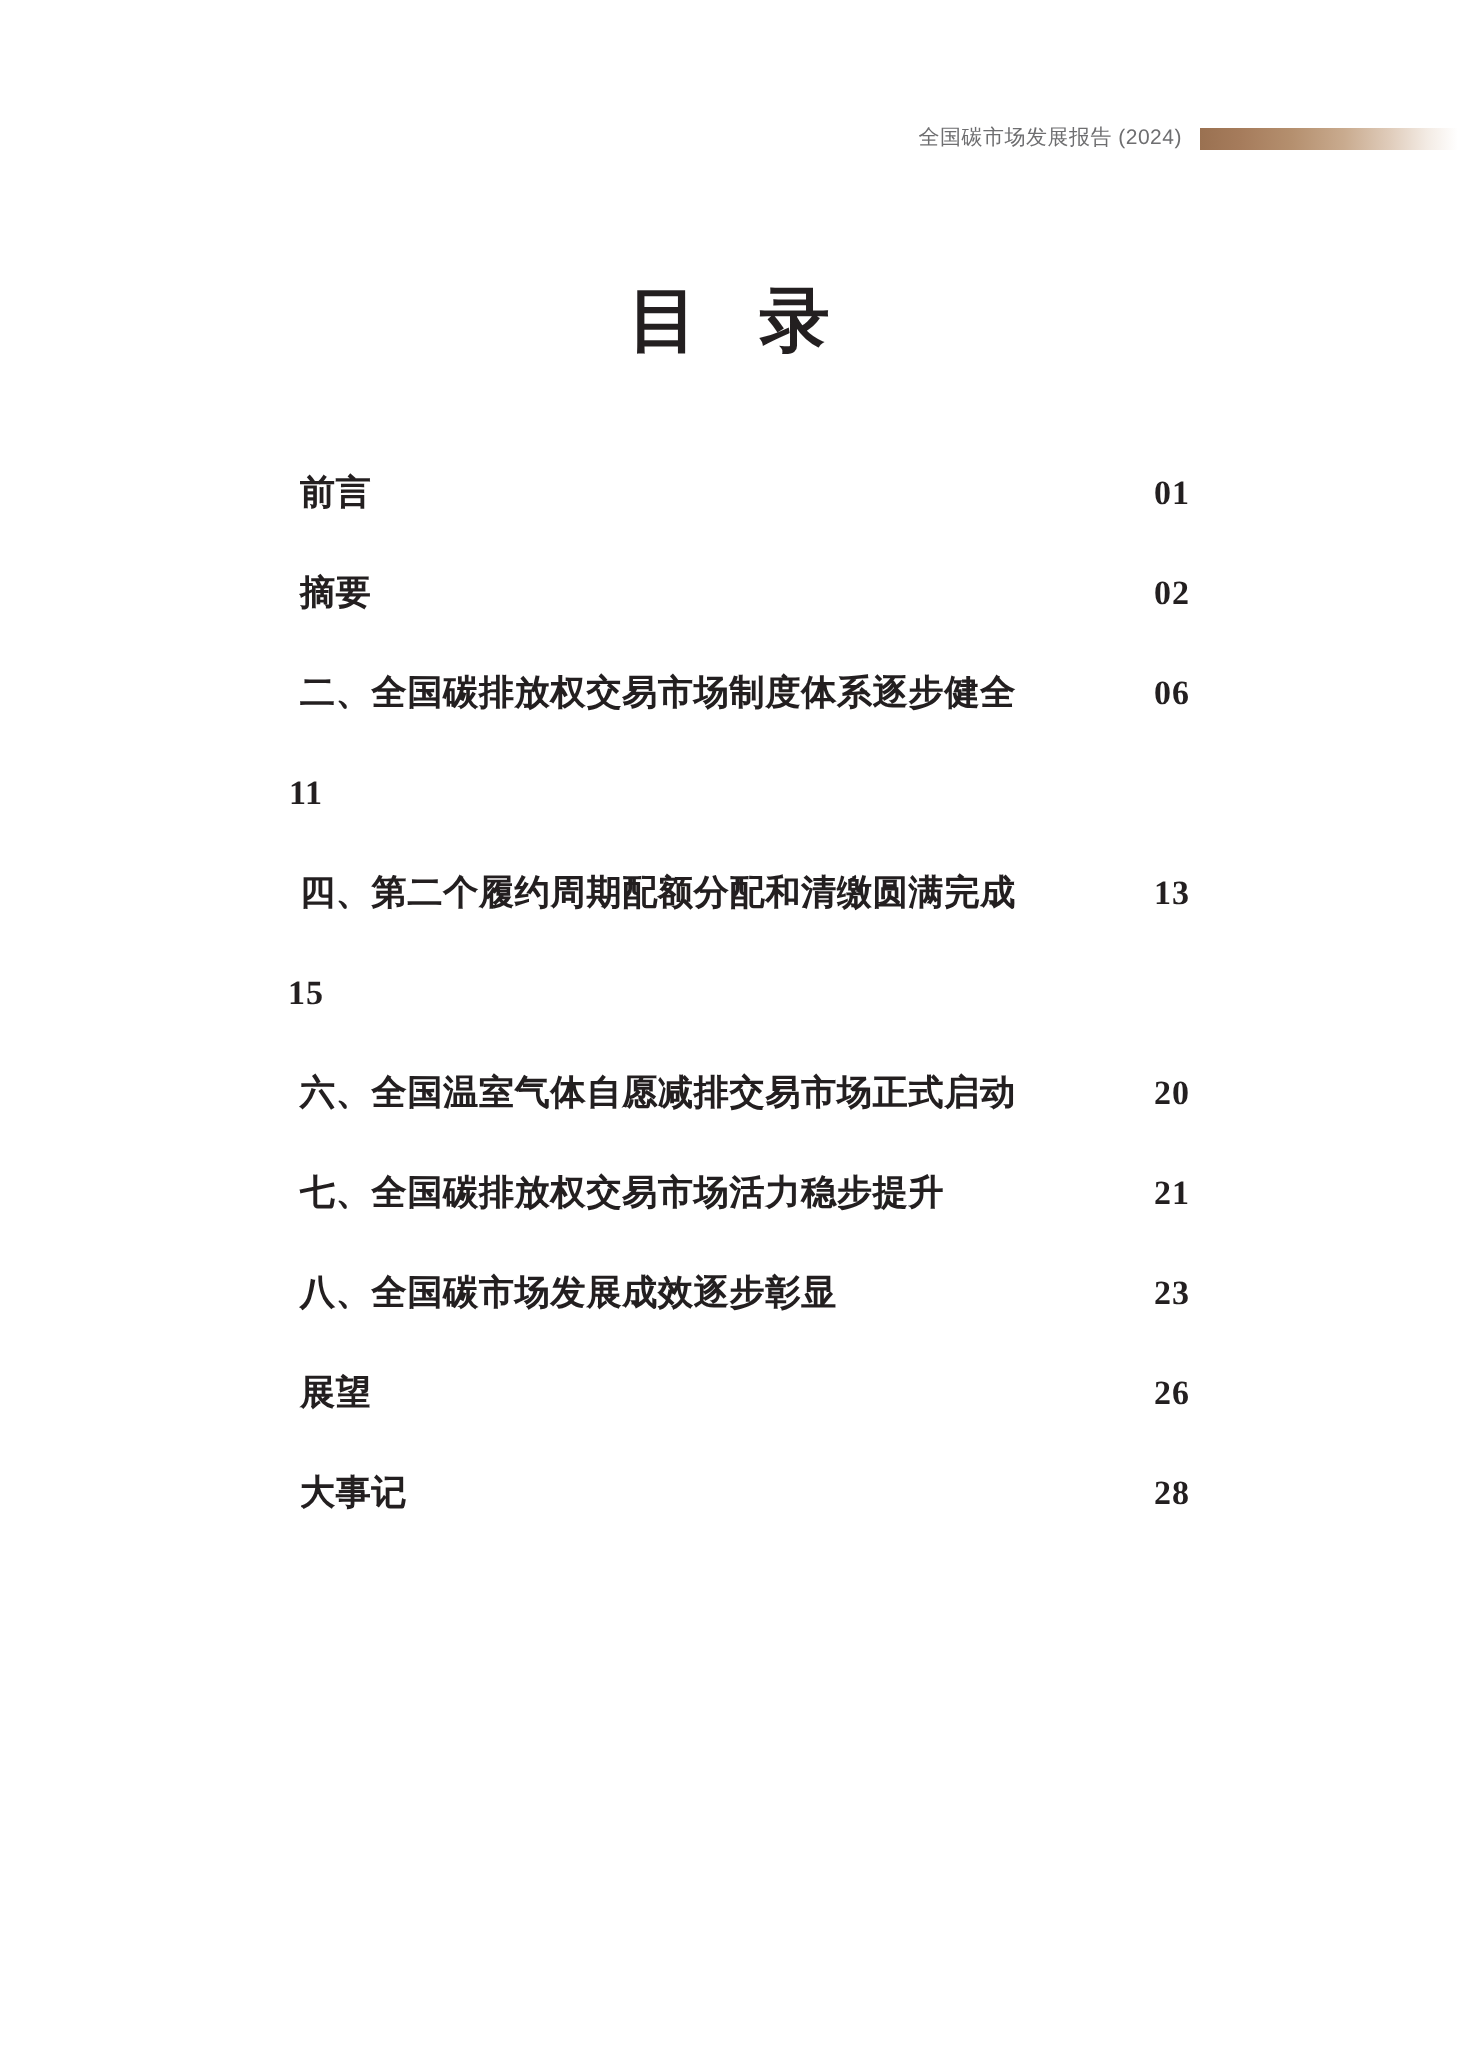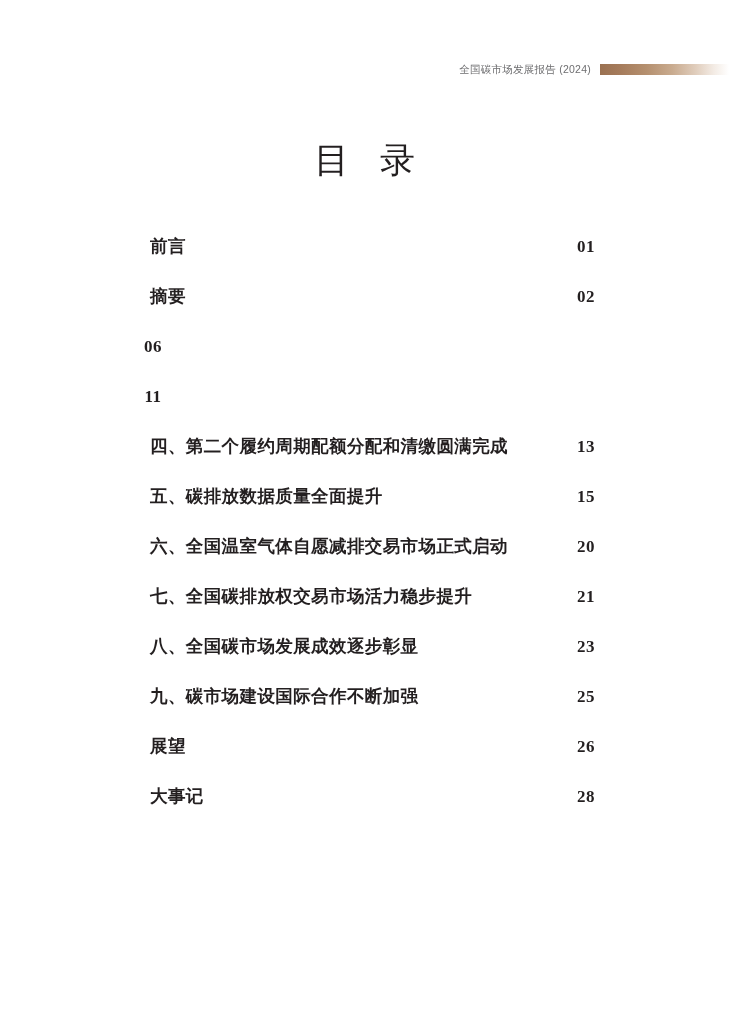--- a/index.html
+++ b/index.html
@@ -51,21 +51,21 @@
   }
 
   
   .toc-title {
     position: absolute;
     top: 141px;
     left: 0;
     right: 0;
     text-align: center;
     font-size: 35px;
-    font-weight: normal;
+    font-weight: bold;
     color: #231f20;
     letter-spacing: 11px;
     text-indent: 11px;
     line-height: 1.15;
     font-family: "Liberation Serif", "DejaVu Serif", serif;
   }
 
   
   .toc-list {
     position: absolute;
@@ -112,50 +112,46 @@
 <div class="toc-list">
     <div class="toc-entry">
       <span class="toc-entry-label">前言</span>
       <span class="toc-entry-page">01</span>
     </div>
     <div class="toc-entry">
       <span class="toc-entry-label">摘要</span>
       <span class="toc-entry-page">02</span>
     </div>
     <div class="toc-entry">
+      <span class="toc-entry-label">二、全国碳排放权交易市场制度体系逐步健全</span>
       <span class="toc-entry-page">06</span>
     </div>
     <div class="toc-entry">
       <span class="toc-entry-page">11</span>
     </div>
     <div class="toc-entry">
       <span class="toc-entry-label">四、第二个履约周期配额分配和清缴圆满完成</span>
       <span class="toc-entry-page">13</span>
     </div>
     <div class="toc-entry">
-      <span class="toc-entry-label">五、碳排放数据质量全面提升</span>
       <span class="toc-entry-page">15</span>
     </div>
     <div class="toc-entry">
       <span class="toc-entry-label">六、全国温室气体自愿减排交易市场正式启动</span>
       <span class="toc-entry-page">20</span>
     </div>
     <div class="toc-entry">
       <span class="toc-entry-label">七、全国碳排放权交易市场活力稳步提升</span>
       <span class="toc-entry-page">21</span>
     </div>
     <div class="toc-entry">
       <span class="toc-entry-label">八、全国碳市场发展成效逐步彰显</span>
       <span class="toc-entry-page">23</span>
     </div>
     <div class="toc-entry">
-      <span class="toc-entry-label">九、碳市场建设国际合作不断加强</span>
-      <span class="toc-entry-page">25</span>
-    </div>
-    <div class="toc-entry">
       <span class="toc-entry-label">展望</span>
       <span class="toc-entry-page">26</span>
     </div>
     <div class="toc-entry">
       <span class="toc-entry-label">大事记</span>
       <span class="toc-entry-page">28</span>
     </div>
   </div>
 
 </body></html>

